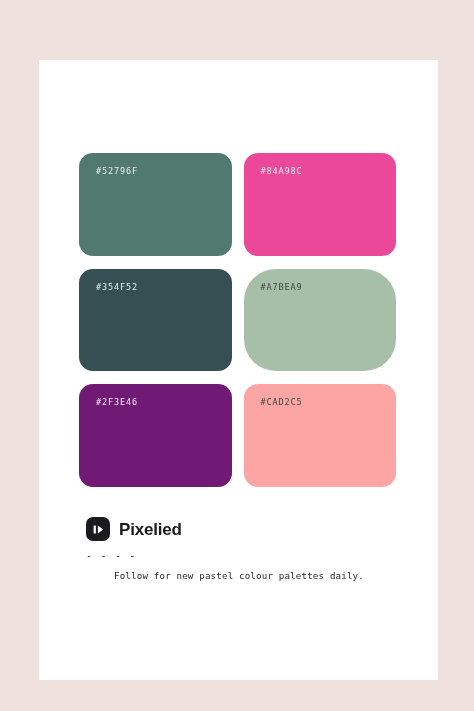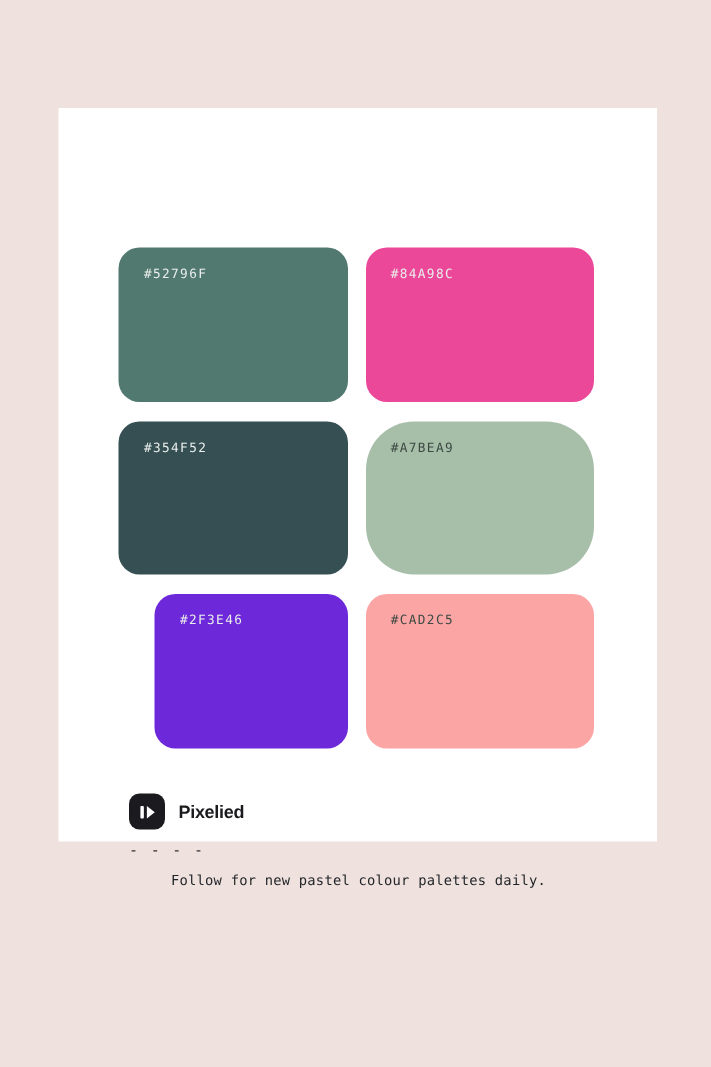--- a/index.html
+++ b/index.html
@@ -14,23 +14,23 @@
   body {
     background: #efe1de;
     font-family: "Liberation Sans", sans-serif;
     position: relative;
   }
 
   
   #poster-card {
     position: absolute;
     left: 39px;
-    top: 72px;
+    top: 60px;
     width: 399px;
-    height: 489px;
+    height: 620px;
     background: #ffffff;
   }
 
   
   #swatch-grid {
     position: absolute;
     left: 40px;          
     top: 93px;           
     width: 317px;        
     height: 334px;       
@@ -84,21 +84,21 @@
     display: flex;
     align-items: center;
     justify-content: center;
     flex: none;
   }
 
   #logo-mark svg { display: block; }
 
   #brand-name {
     font-family: "Liberation Sans", sans-serif;
-    font-size: 12px;
+    font-size: 17px;
     font-weight: bold;
     color: #1b1b1f;
     letter-spacing: -0.2px;
     line-height: 1;
   }
 
   #divider-dashes {
     margin-top: 9px;
     font-family: "DejaVu Sans Mono", "Liberation Mono", monospace;
     font-size: 10px;
@@ -135,21 +135,21 @@
     </div>
 
     <div class="swatch" style="background-color: rgb(53, 79, 82); padding-left: 29px;">
       <span class="swatch-hex hex-light">#354F52</span>
     </div>
 
     <div class="swatch" style="background-color: rgb(167, 190, 169); border-radius: 32px;">
       <span class="swatch-hex hex-dark">#A7BEA9</span>
     </div>
 
-    <div class="swatch" style="background-color: #6d28d9; margin-left: 24px;">
+    <div class="swatch" style="background-color: #701a75;">
       <span class="swatch-hex hex-light">#2F3E46</span>
     </div>
 
     <div class="swatch" style="background-color: #fca5a5;">
       <span class="swatch-hex hex-dark">#CAD2C5</span>
     </div>
 
   </div>
 
   <div id="footer">

